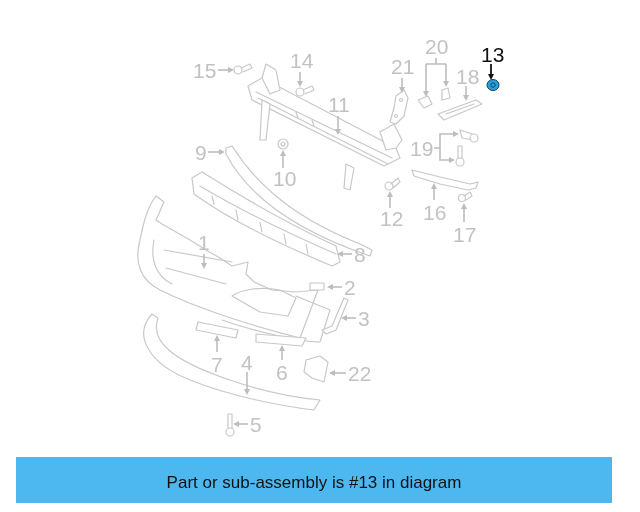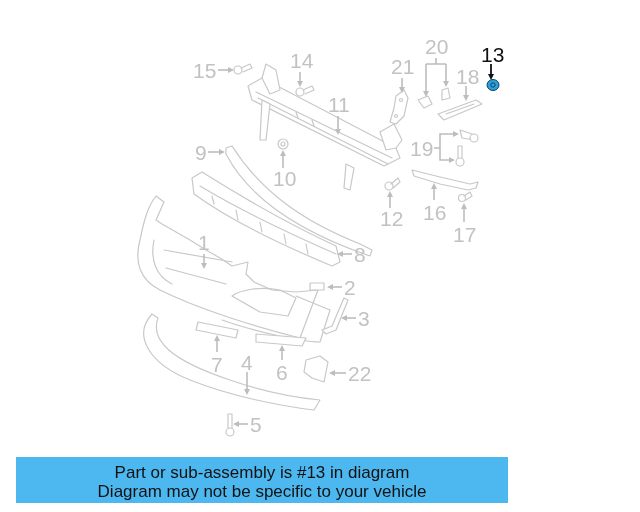--- a/index.html
+++ b/index.html
@@ -7,23 +7,23 @@
   #diagram { position: absolute; left: 0; top: 0; width: 640px; height: 512px; }
   .part { fill: none; stroke: #c8c8c8; stroke-width: 1.2; stroke-linejoin: round; stroke-linecap: round; }
   .partfill { fill: #ffffff; stroke: #c8c8c8; stroke-width: 1.2; stroke-linejoin: round; }
   .lead { stroke: #bdbdbd; stroke-width: 1.6; fill: none; }
   .arrowhead { fill: #bdbdbd; }
   .num { font-family: "Liberation Sans", sans-serif; font-size: 21px; fill: #c2c2c2; }
   .num-hl { font-family: "Liberation Sans", sans-serif; font-size: 21px; fill: #111111; }
   .lead-hl { stroke: #111111; stroke-width: 1.8; fill: none; }
   .arrowhead-hl { fill: #111111; }
   .banner {
-    position: absolute; left: 16px; top: 457px; width: 492px; height: 46px;
+    position: absolute; left: 16px; top: 457px; width: 596px; height: 46px;
     background: #4db8f0; color: #111111; text-align: center;
-    font-size: 17px; line-height: 19px; padding-top: 6px; box-sizing: border-box;
+    font-size: 17px; line-height: 19px; padding-top: 16px; box-sizing: border-box;
   }
   .banner div { white-space: nowrap; }
 </style>
 </head>
 <body>
 
 <svg id="diagram" viewBox="0 0 640 512" xmlns="http://www.w3.org/2000/svg">
 
   <g>
     <path class="partfill" d="M248,86 L262,78 L396,148 L400,158 L384,166 L252,100 Z"></path>
@@ -233,14 +233,13 @@
     <text class="num" x="211" y="372">7</text>
     <text class="num" x="276" y="380">6</text>
     <text class="num" x="348" y="381">22</text>
     <text class="num" x="241" y="370">4</text>
     <text class="num" x="250" y="432">5</text>
   </g>
 </svg>
 
 <div class="banner">
   <div>Part or sub-assembly is #13 in diagram</div>
-  <div>Diagram may not be specific to your vehicle</div>
 </div>
 
 </body></html>

